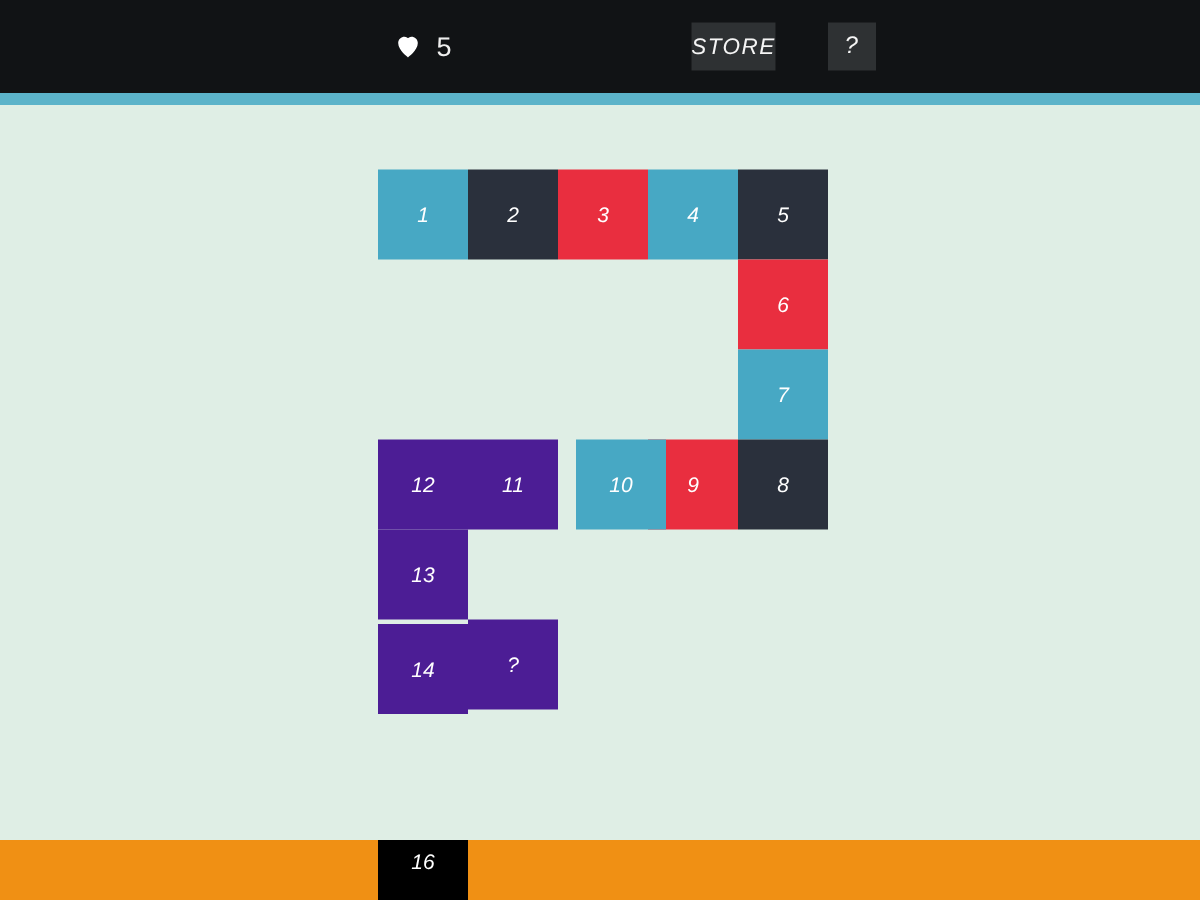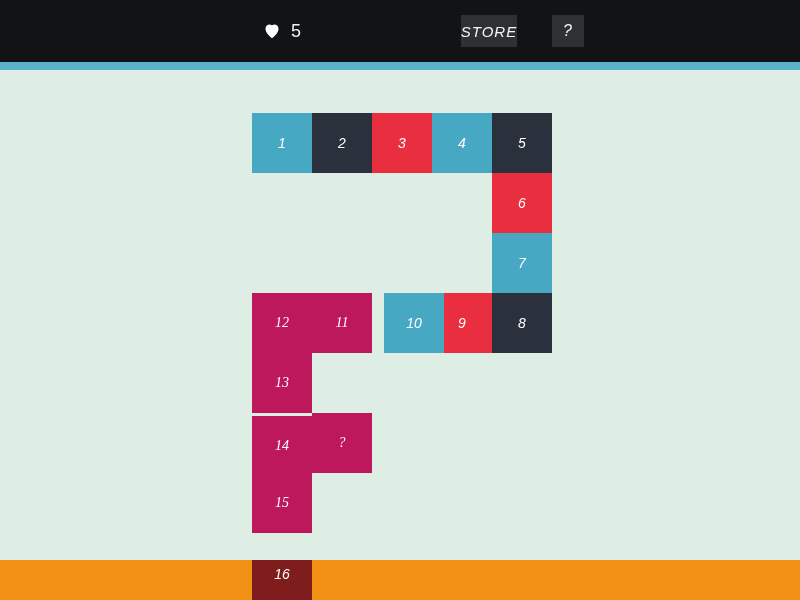--- a/index.html
+++ b/index.html
@@ -76,44 +76,43 @@
     align-items: center;
     justify-content: center;
     font-size: 14px;
     color: #fff;
     font-style: italic;
     font-weight: 400;
     cursor: pointer;
     user-select: none;
   }
   .tile.faded {
-    background: #be185d;
+    background: #4c1d95;
     color: #fff;
     cursor: default;
-    font-family: Liberation Serif, serif;
   }
   .tile.blue { background: #47a8c4; }
   .tile.dark { background: #2a303c; }
   .tile.red  { background: #e92e3f; }
   .orange-bar {
     position: absolute;
     left: 0; right: 0;
     height: 40px;
     background: #f09014;
   }
   .tile16 {
     position: absolute;
     width: 60px;
     display: flex;
     align-items: flex-start;
     justify-content: center;
     font-size: 14px;
     color: #fff;
     font-style: italic;
-    background: #7f1d1d;
+    background: #000000;
     padding-top: 6px;
     cursor: pointer;
   }
   .heart-icon svg { display: block; }
 </style>
 </head>
 <body>
 
 <div class="topbar">
   <div class="lives">
@@ -139,17 +138,16 @@
     <div class="tile red" style="left: 492px; top: 173px;">6</div>
     <div class="tile blue" style="left: 492px; top: 233px;">7</div>
     <div class="tile dark" style="left: 492px; top: 293px;">8</div>
     <div class="tile red" style="left: 432px; top: 293px;">9</div>
     <div class="tile blue" style="left: 384px; top: 293px;">10</div>
     <div class="tile faded" style="left: 312px; top: 293px; text-align: right;">11</div>
     <div class="tile faded" style="left: 252px; top: 293px;">12</div>
     <div class="tile faded" style="left: 252px; top: 353px;">13</div>
     <div class="tile faded" style="left: 252px; top: 416px;">14</div>
     <div class="tile faded" style="left: 312px; top: 413px;">?</div>
-    <div class="tile faded" style="left: 252px; top: 473px;">15</div>
   </div>
 
 <div class="orange-bar" id="orangeBar" style="top: 560px;"></div>
 <div class="tile16" id="tile16" style="left: 252px; top: 560px; height: 40px;">16</div>
 
 </body></html>

